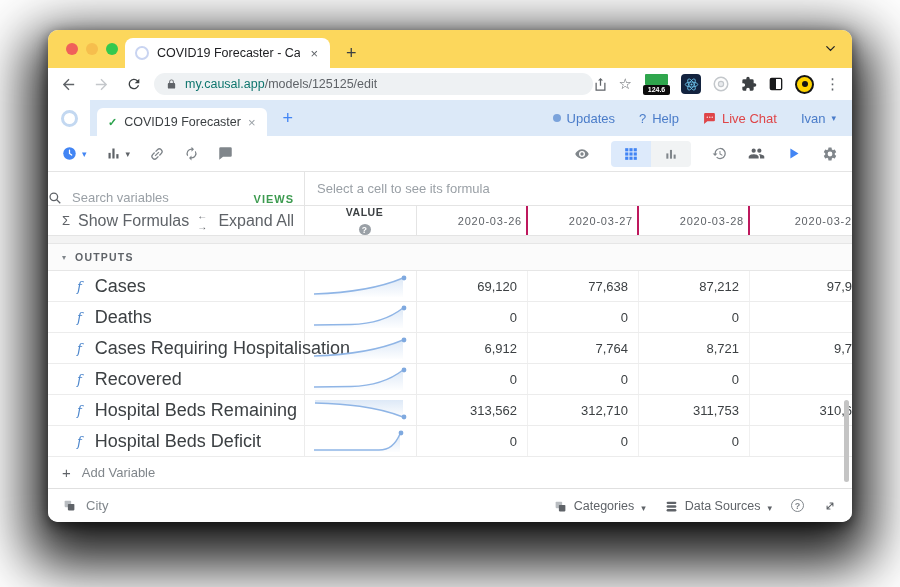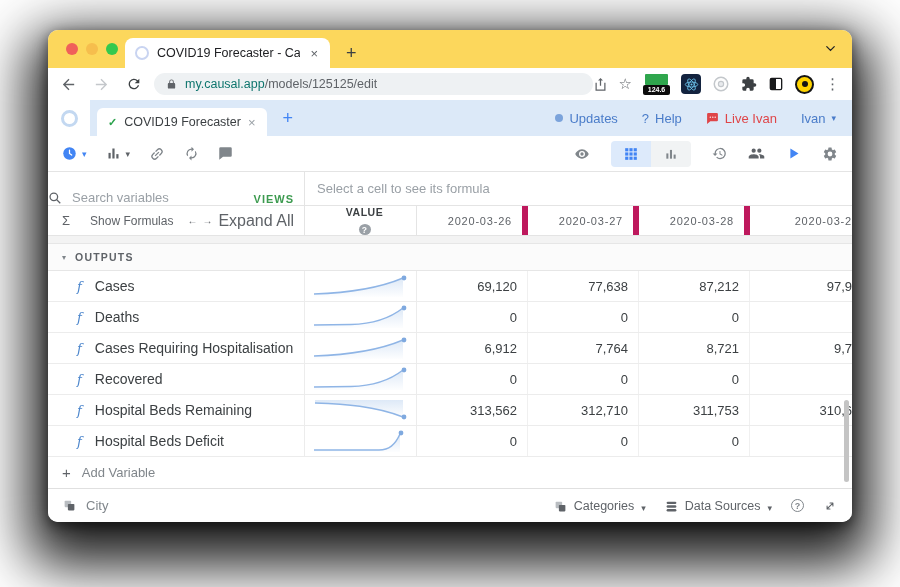--- a/index.html
+++ b/index.html
@@ -78,44 +78,44 @@
   .searchrow { height:34px; background:#fff; border-bottom:1px solid #E4E4E4; display:flex; flex:0 0 auto; }
   .search-left { width:257px; border-right:1px solid #E4E4E4; display:flex; align-items:flex-end; gap:10px; padding-left:0; }
   .search-ph { flex:1; font-size:13px; color:#9AA0A6; white-space:nowrap; }
   .views { font-size:11px; font-weight:700; color:#3D9B50; letter-spacing:1px; padding-right:10px; }
   .formula { flex:1; display:flex; align-items:center; padding-left:12px; font-size:13px; color:#9AA0A6; }
 
   
   .colheader { height:30px; background:#fff; border-bottom:1px solid #E4E4E4; display:flex; flex:0 0 auto; }
   .ch-name { width:257px; border-right:1px solid #E4E4E4; display:flex; align-items:center; gap:8px; padding:0 10px 0 14px; }
   .sigma { font-size:13px; color:#5F6368; }
-  .show-formulas { font-size:12px; color:#5F6368; white-space:nowrap;margin-left:12px; }
+  .show-formulas { font-size:16px; color:#5F6368; white-space:nowrap; }
   .expand { margin-left:auto; display:flex; align-items:center; gap:5px; color:#5F6368; }
   .arrows { font-size:10px; letter-spacing:1px; }
   .expand-label { font-size:16px; white-space:nowrap; }
   .ch-value { width:112px; border-right:1px solid #E4E4E4; display:flex; align-items:center; gap:6px; padding-left:8px;
     font-size:10.5px; font-weight:700; letter-spacing:.5px; color:#3C4043;flex-direction:column; }
   .qmark { width:12px; height:12px; border-radius:50%; background:#9AA0A6; color:#fff; font-size:8.5px; font-weight:700;
     display:flex; align-items:center; justify-content:center; }
-  .ch-date { width:111px; border-right:6px solid #be185d; display:flex; align-items:center; justify-content:flex-end;
-    padding-right:10px; font-size:11px; letter-spacing:.8px; color:#5F6368; white-space:nowrap; }
+  .ch-date { width:111px; border-right:2px solid #be185d; display:flex; align-items:center; justify-content:flex-end;
+    padding-right:4px; font-size:11px; letter-spacing:.8px; color:#5F6368; white-space:nowrap; }
   .ch-date.last { flex:1; width:auto; border-right:none; padding-right:0; overflow:hidden; }
 
   .gap-strip { height:8px; background:#F3F3F3; border-bottom:1px solid #E6E6E6; flex:0 0 auto; }
 
   .grouprow { height:27px; background:#FBFBFB; border-bottom:1px solid #E6E6E6; display:flex; align-items:center;
     gap:9px; padding-left:14px; flex:0 0 auto; }
   .group-caret { color:#80868B; font-size:8px; }
   .group-label { font-size:10.5px; font-weight:700; letter-spacing:1.2px; color:#5F6368; }
 
   
   .vrow { height:31px; background:#fff; border-bottom:1px solid #ECECEC; display:flex; flex:0 0 auto; }
   .cell-name { width:257px; border-right:1px solid #ECECEC; display:flex; align-items:center; gap:13px; padding-left:29px; }
   .f-icon { font-family:"DejaVu Serif", serif; font-style:italic; color:#4C86CC; font-size:13px; }
-  .var-name { font-size:14px; color:#3C4043; white-space:nowrap; }
+  .var-name { font-size:18px; color:#3C4043; white-space:nowrap; }
   .cell-spark { width:112px; border-right:1px solid #ECECEC; display:flex; align-items:center; justify-content:center; }
   .spark-line { fill:none; stroke:#8FB5E6; stroke-width:1.5; }
   .spark-fill { fill:url(#sparkgrad); stroke:none; }
   .spark-dot { fill:#7FA9DF; }
   .val-cell { width:111px; border-right:1px solid #F0F0F0; display:flex; align-items:center; justify-content:flex-end;
     padding-right:10px; font-size:13px; color:#3C4043; white-space:nowrap; }
   .val-cell.val-last { flex:1; width:auto; border-right:none; padding-right:0; overflow:hidden; }
 
   
   .addrow { height:32px; background:#fff; border-bottom:1px solid #E0E0E0; display:flex; align-items:center;
@@ -255,21 +255,21 @@
         </span>
         <span class="hdr-item">
           <span>
             <svg width="13" height="13" viewBox="0 0 24 24">
                 <path d="M2 4a2 2 0 0 1 2-2h16a2 2 0 0 1 2 2v11a2 2 0 0 1-2 2H8l-6 5V4z" fill="#DF4548"></path>
                 <circle cx="8" cy="9.5" r="1.3" fill="#fff"></circle>
                 <circle cx="12.5" cy="9.5" r="1.3" fill="#fff"></circle>
                 <circle cx="17" cy="9.5" r="1.3" fill="#fff"></circle>
               </svg>
           </span>
-          <span class="red-txt">Live Ivan</span>
+          <span class="red-txt">Live Chat</span>
         </span>
         <span class="hdr-item">
           <span class="blue-txt">Ivan</span>
           <span class="blue-txt caret">▾</span>
         </span>
       </div>
     </div>
 
     <div class="toolbar">
       <div class="tool-left">

